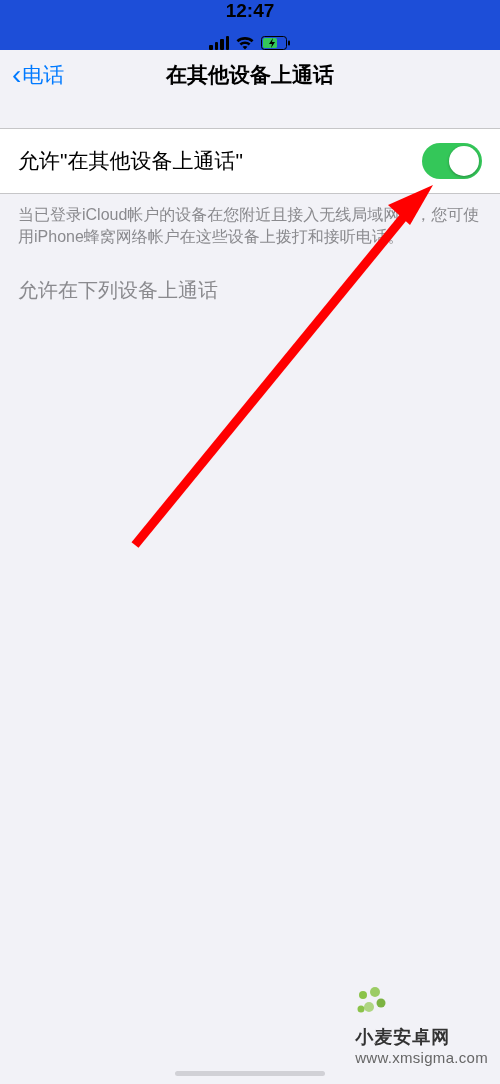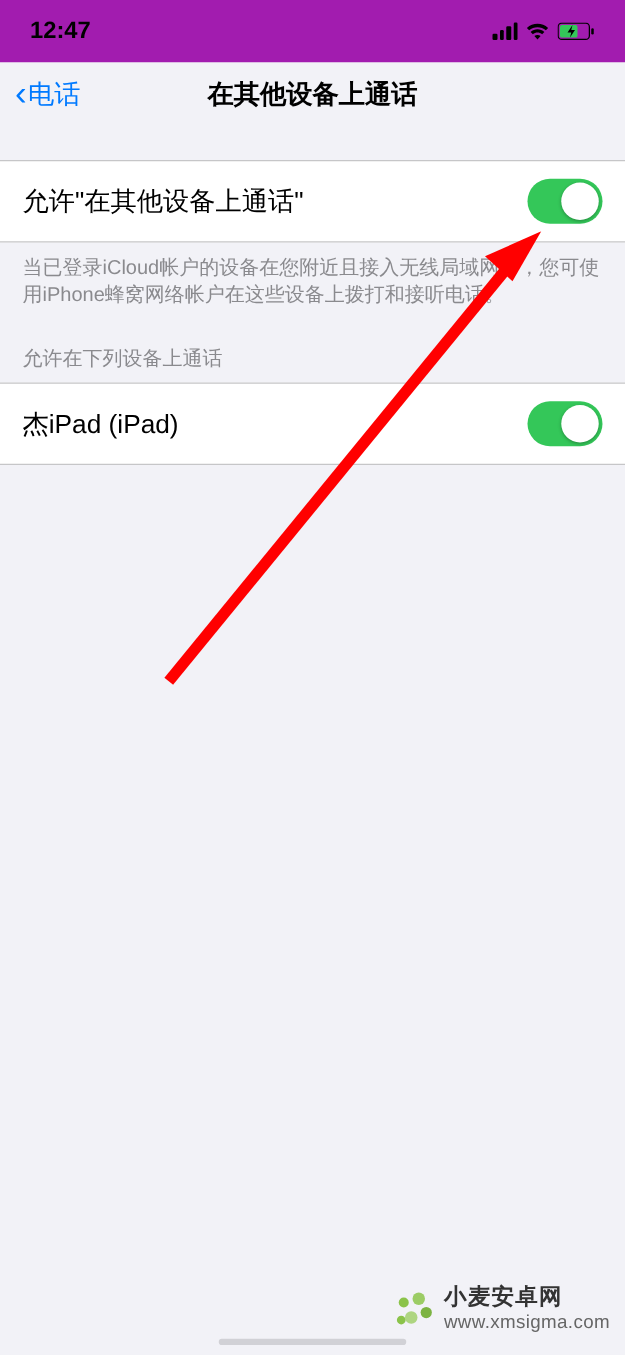--- a/index.html
+++ b/index.html
@@ -10,21 +10,22 @@
       font-family: -apple-system, BlinkMacSystemFont, "PingFang SC", sans-serif;
       position: relative;
       overflow: hidden;
     }
     .status-bar {
       height: 50px;
       display: flex;
       justify-content: space-between;
       align-items: center;
       padding: 0 24px;
-      background: #a21caf;
+      background: #1d4ed8;
+      flex-direction: column;
     }
     .status-time {
       font-size: 19px;
       font-weight: 600;
       color: #000;
     }
     .status-right {
       display: flex;
       align-items: center;
       gap: 6px;
@@ -100,36 +101,37 @@
       box-shadow: 0 1px 3px rgba(0,0,0,0.3);
     }
     .footer-text {
       padding: 10px 18px 0 18px;
       font-size: 16px;
       color: #8a8a8e;
       line-height: 1.4;
     }
     .section-header {
       padding: 28px 18px 8px 18px;
-      font-size: 16px;
+      font-size: 20px;
       color: #8a8a8e;
     }
     .arrow-annotation {
       position: absolute;
       left: 120px;
       top: 185px;
       pointer-events: none;
     }
     .watermark {
       position: absolute;
       bottom: 18px;
       right: 12px;
       display: flex;
-      align-items: flex-end;
+      align-items: flex-start;
       gap: 6px;
+      flex-direction: column;
     }
     .watermark-text { text-align: left; }
     .watermark-brand {
       font-size: 18px;
       font-weight: 700;
       color: #333;
       letter-spacing: 1px;
     }
     .watermark-url {
       font-size: 15px;
@@ -182,26 +184,20 @@
 <div class="content">
   <div class="row">
     <div class="row-label">允许"在其他设备上通话"</div>
     <div class="toggle">
       <div class="toggle-knob"></div>
     </div>
   </div>
   <div class="footer-text">当已登录iCloud帐户的设备在您附近且接入无线局域网时，您可使用iPhone蜂窝网络帐户在这些设备上拨打和接听电话。</div>
 
   <div class="section-header">允许在下列设备上通话</div>
-  <div class="row">
-    <div class="row-label">杰iPad (iPad)</div>
-    <div class="toggle">
-      <div class="toggle-knob"></div>
-    </div>
-  </div>
 </div>
 
 <svg class="arrow-annotation" width="320" height="370" viewBox="0 0 320 370">
   <line x1="15" y1="360" x2="295" y2="18" stroke="#ff0000" stroke-width="9"></line>
   <polygon points="313,0 268,20 290,40" fill="#ff0000"></polygon>
 </svg>
 
 <div class="watermark">
   <svg width="34" height="34" viewBox="0 0 34 34">
     <circle cx="8" cy="10" r="4" fill="#8bc34a"></circle>

